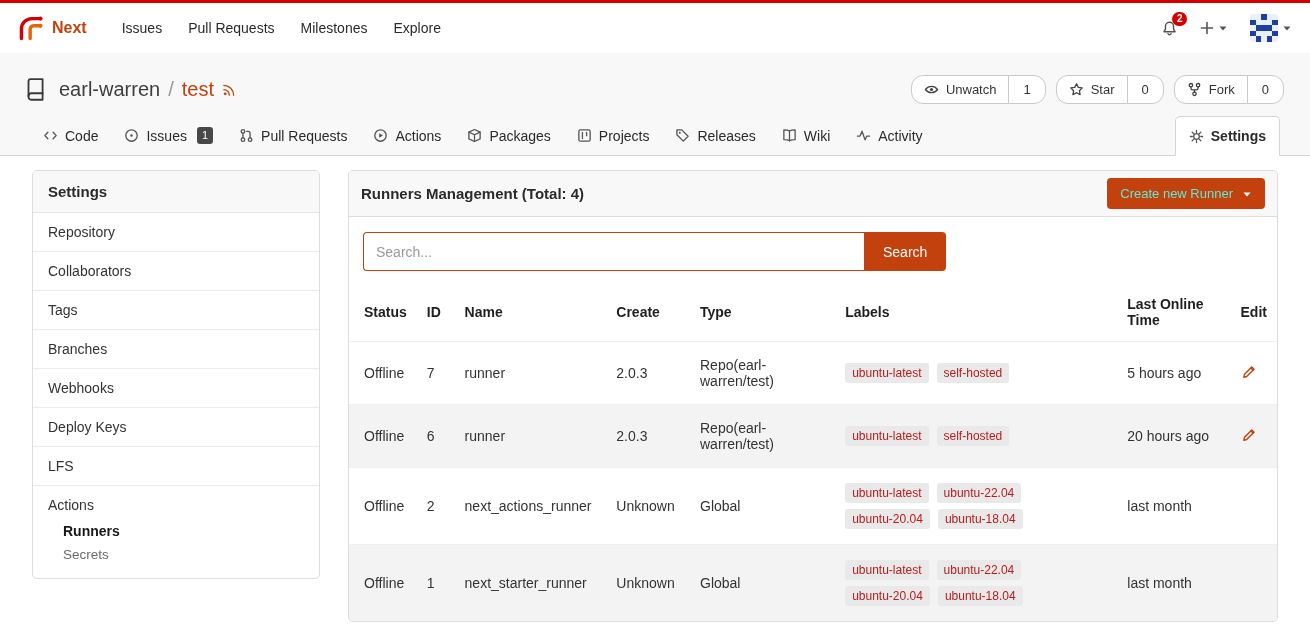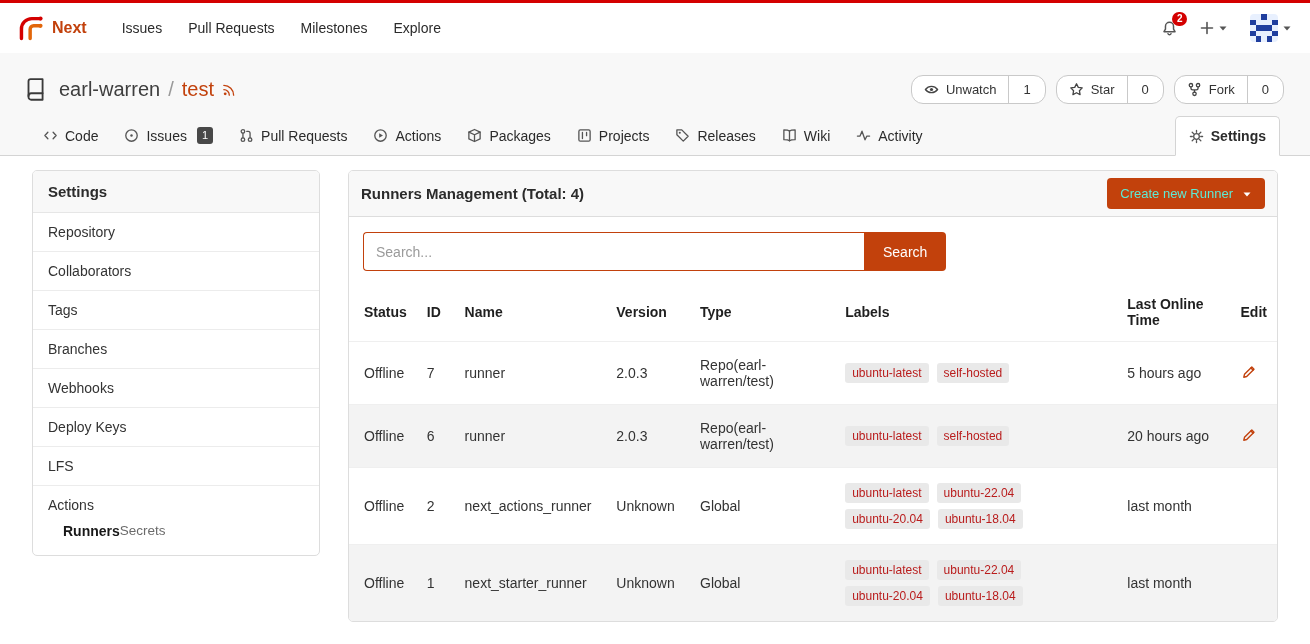--- a/index.html
+++ b/index.html
@@ -50,21 +50,21 @@
   .tab-badge{background:#484848;color:#fff;font-size:11px;border-radius:3px;padding:1px 5px;margin-left:3px;line-height:1.3}
   .tab.active{margin-left:auto;background:#fff;border:1px solid #d4d4d4;border-bottom:1px solid #fff;
     border-radius:5px 5px 0 0;margin-bottom:-1px;font-weight:600}
 
   
   .content{display:flex;gap:28px;padding:14px 32px 0;background:#fff}
   .sidebar{width:288px;flex:none;border:1px solid #ddd;border-radius:5px;background:#fff;align-self:flex-start;overflow:hidden}
   .side-title{padding:12px 15px;font-weight:700;font-size:15px;background:#f8f8f8;border-bottom:1px solid #e6e6e6}
   .side-item{display:block;padding:11px 15px;color:#333;border-bottom:1px solid #ececec}
   .side-item.actions{border-bottom:none;padding-bottom:8px}
-  .side-sub{display:flex;padding:6px 0 4px 15px}
+  .side-sub{display:flex;flex-direction:column;padding:6px 0 4px 15px}
   .side-sub-item{padding:4px 0;font-size:13.5px;color:#6b6b6b}
   .side-sub-item.active{font-weight:700;color:#181818;font-size:14px}
 
   .panel{flex:1;border:1px solid #ddd;border-radius:5px;background:#fff;align-self:flex-start;overflow:hidden}
   .panel-header{display:flex;align-items:center;justify-content:space-between;background:#f8f8f8;
     border-bottom:1px solid #ddd;padding:7px 12px}
   .panel-title{margin:0;font-size:15px;font-weight:700}
   .create-btn{display:flex;align-items:center;gap:9px;background:var(--accent);color:#5eead4;border:0;
     border-radius:4px;padding:8px 13px;font-size:13px;font-family:inherit;cursor:pointer}
   .create-btn .caret{color:#fff}
@@ -364,21 +364,21 @@
         <col style="width:148px">
           <col style="width:292px">
           <col style="width:116px">
           <col style="width:34px">
       </colgroup>
       <thead>
           <tr>
             <th>Status</th>
             <th>ID</th>
             <th>Name</th>
-            <th>Version</th>
+            <th>Create</th>
             <th>Type</th>
             <th>Labels</th>
             <th>Last Online Time</th>
             <th>Edit</th>
           </tr>
         </thead>
       <tbody>
           <tr>
             <td>Offline</td>
             <td>7</td>

